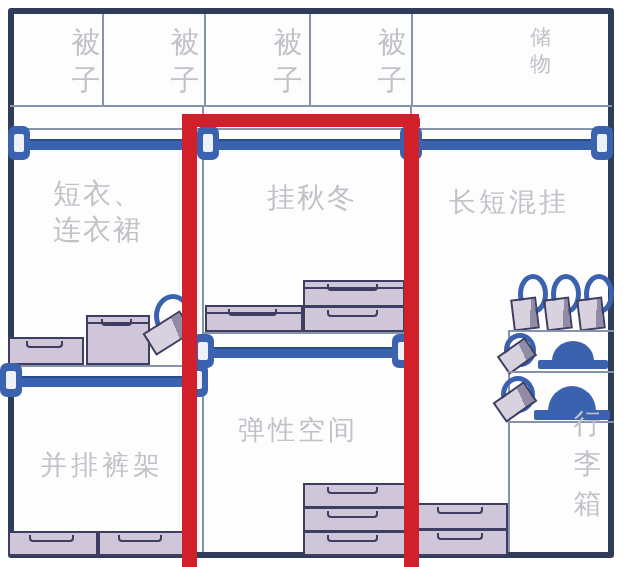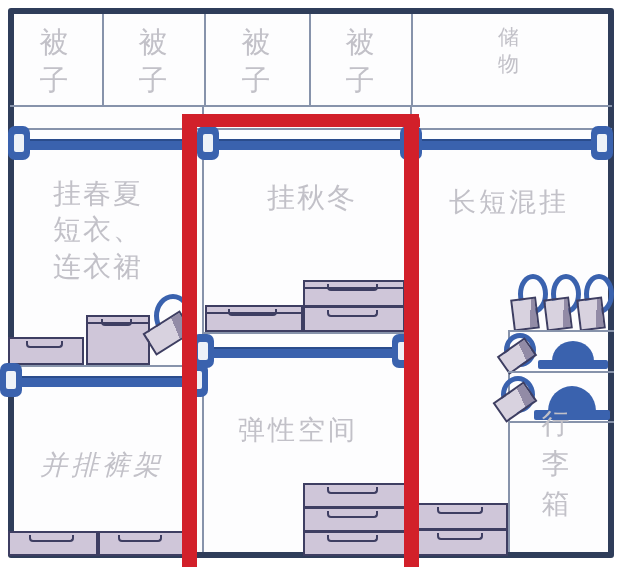--- a/index.html
+++ b/index.html
@@ -6,21 +6,21 @@
   .stage{position:relative;width:624px;height:567px;background:#ffffff;overflow:hidden;
          font-family:"DejaVu Sans",sans-serif;}
   
   .frame{position:absolute;left:8px;top:8px;width:606px;height:550px;
          border:6px solid #2f3d5a;border-radius:3px;background:#fdfdfe;box-sizing:border-box;}
   
   .hline{position:absolute;height:2px;background:#8793ab;}
   .vline{position:absolute;width:2px;background:#8793ab;}
   
   .lbl{position:absolute;color:#c2c1c8;text-align:center;letter-spacing:2px;line-height:1.3;}
-  .stack{word-break:break-all;width:1.1em;}
+  .stack{word-break:break-all;width:1.1em;margin-left:32px;}
   .lines span{display:block;}
   
   .rod{position:absolute;height:9px;background:#3a62ae;border-top:2px solid #2a4c8c;border-radius:4px;}
   .bracket{position:absolute;width:22px;height:34px;background:#3a62ae;border-radius:7px;}
   .bracket::after{content:"";position:absolute;left:6px;right:6px;top:8px;bottom:8px;
                   background:#eef2f8;border-radius:2px;}
   
   .sbox{position:absolute;background:#cfc6d9;border:2px solid #3e3e62;box-sizing:border-box;}
   .lidline{position:absolute;left:-1px;right:-1px;top:5px;height:2px;background:#3e3e62;}
   .notch{position:absolute;top:2px;left:22%;width:52%;height:7px;border:2px solid #3e3e62;
@@ -59,40 +59,39 @@
   <div class="vline" style="left:202px;top:106px;height:446px;"></div>
   <div class="vline" style="left:410px;top:106px;height:446px;"></div>
 
   <div class="rod" style="left:14px;top:139px;width:596px;"></div>
   <div class="bracket" style="left:8px;top:126px;"></div>
   <div class="bracket" style="left:197px;top:126px;"></div>
   <div class="bracket" style="left:400px;top:126px;"></div>
   <div class="bracket" style="left:591px;top:126px;"></div>
 
   <div class="lbl lines" style="left:36px;top:176px;width:124px;font-size:28px;">
-    <span>挂春夏</span>
     <span>短衣、</span>
     <span>连衣裙</span>
   </div>
   <div class="sbox" style="left:8px;top:337px;width:76px;height:28px;">
       <div class="notch"></div>
     </div>
   <div class="sbox" style="left:86px;top:315px;width:64px;height:50px;">
       <div class="lidline"></div>
       <div class="notch"></div>
     </div>
   <div class="bag" style="left:146px;top:294px;width:52px;height:72px;">
     <div class="ring" style="left:8px;top:0;width:28px;height:34px;"></div>
     <div class="bagbody" style="left:0;top:26px;width:44px;height:26px;transform:rotate(-32deg);"></div>
   </div>
   <div class="hline" style="left:10px;top:365px;width:193px;"></div>
   <div class="rod" style="left:12px;top:376px;width:190px;"></div>
   <div class="bracket" style="left:0px;top:363px;"></div>
   <div class="bracket" style="left:186px;top:363px;"></div>
-  <div class="lbl" style="left:22px;top:447px;width:160px;font-size:27px;letter-spacing:4px;font-style:italic;">并排裤架</div>
+  <div class="lbl" style="left:22px;top:447px;width:160px;font-size:27px;letter-spacing:4px;">并排裤架</div>
   <div class="sbox" style="left:8px;top:531px;width:90px;height:25px;">
       <div class="notch"></div>
     </div>
   <div class="sbox" style="left:98px;top:531px;width:88px;height:25px;">
       <div class="notch"></div>
     </div>
 
   <div class="lbl lines" style="left:252px;top:180px;width:120px;font-size:28px;">
     <span>挂秋冬</span>
   </div>

